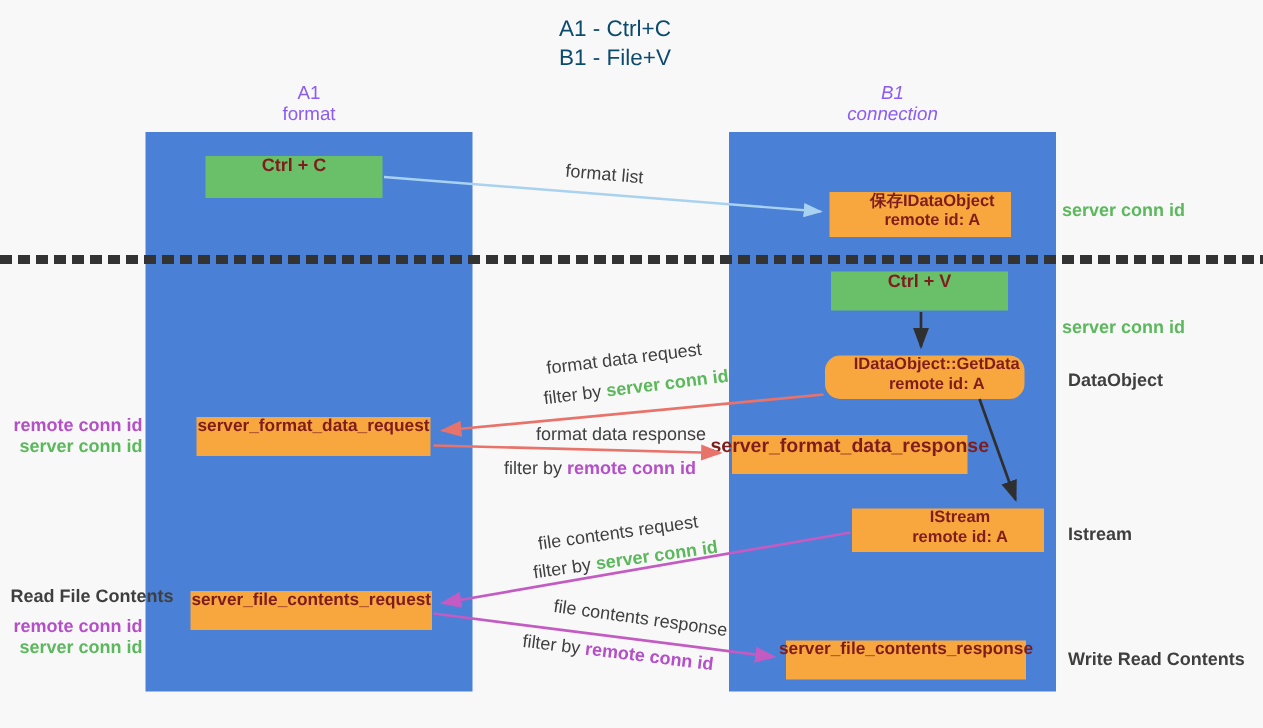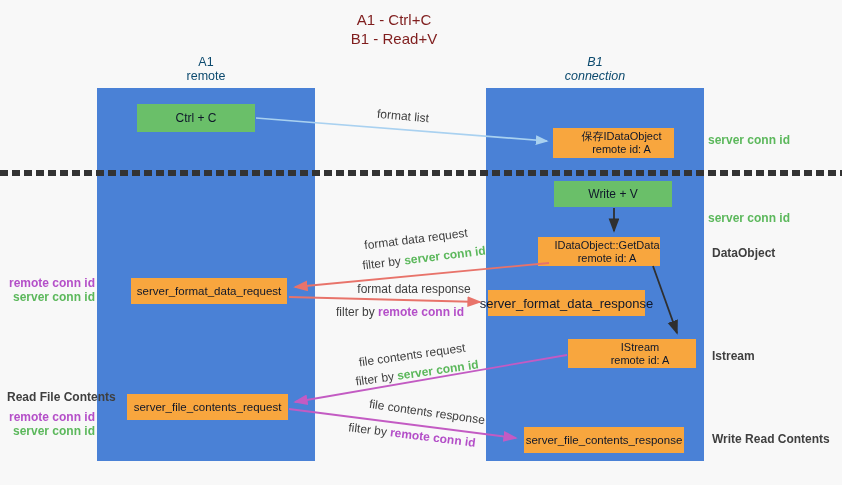--- a/index.html
+++ b/index.html
@@ -1,36 +1,36 @@
 <!DOCTYPE html>
 <html><head>
 <meta charset="utf-8">
 <style>
   html,body{margin:0;padding:0;}
   body{background:#f8f8f8;font-family:"Liberation Sans","DejaVu Sans",sans-serif;}
   .stage{position:relative;width:842px;height:485px;background:#f8f8f8;overflow:hidden;color:#3f3f3f;}
 
-  .title{position:absolute;left:284px;top:10px;width:220px;text-align:center;
-         font-size:15px;color:#7f1d1d;line-height:19px;}
+  .title{position:absolute;left:300px;top:10px;width:220px;text-align:center;
+         font-size:15px;color:#0c4a6e;line-height:19px;}
 
   .lane-header{position:absolute;top:55px;width:218px;text-align:center;
-               font-size:12.5px;color:#0c4a6e;line-height:14px;}
+               font-size:12.5px;color:#8b5cf6;line-height:14px;}
   .lane-header.left{left:97px;}
   .lane-header.right{left:486px;font-style:italic;}
 
   .lane{position:absolute;top:88px;width:218px;height:373px;background:#4a81d6;}
   .lane.left{left:97px;}
   .lane.right{left:486px;}
 
   .dotted-line{position:absolute;left:0;top:170px;width:842px;height:6px;
                background:repeating-linear-gradient(90deg,#333 0 8px,transparent 8px 12px);}
 
   .node{position:absolute;display:flex;flex-direction:column;align-items:center;
-        justify-content:center;color:#0f172a;text-align:center;box-sizing:border-box;
-        font-size:12px;line-height:13px;}
+        justify-content:flex-start;color:#7f1d1d;text-align:center;box-sizing:border-box;
+        font-size:12px;line-height:13px;font-weight:bold;}
   .node.green{background:#6abf69;}
   .node.orange{background:#f8a63e;}
   .node.two-line{font-size:11px;line-height:13px;padding-left:16px;}
 
   .flow-label{position:absolute;font-size:12px;color:#3f3f3f;white-space:nowrap;}
   .green-txt{color:#5cb85c;font-weight:bold;}
   .purple-txt{color:#b44fc8;font-weight:bold;}
 
   .side-label{position:absolute;font-size:12px;white-space:nowrap;}
   .side-label.gray{color:#3f3f3f;font-weight:bold;}
@@ -39,26 +39,26 @@
 
   svg.arrows{position:absolute;left:0;top:0;pointer-events:none;}
 </style>
 </head>
 <body>
 
 <div class="stage">
 
   <div class="title">
     <div>A1 - Ctrl+C</div>
-    <div>B1 - Read+V</div>
+    <div>B1 - File+V</div>
   </div>
 
   <div class="lane-header left">
     <div>A1</div>
-    <div>remote</div>
+    <div>format</div>
   </div>
   <div class="lane-header right">
     <div>B1</div>
     <div>connection</div>
   </div>
 
   <div class="lane left"></div>
   <div class="lane right"></div>
 
   <div class="dotted-line"></div>
@@ -66,24 +66,24 @@
   <div class="node green" style="left:137px;top:104px;width:118px;height:28px;">
     <span>Ctrl + C</span>
   </div>
 
   <div class="node orange two-line" style="left:553px;top:128px;width:121px;height:30px;">
     <span>保存IDataObject</span>
     <span>remote id: A</span>
   </div>
 
   <div class="node green" style="left:554px;top:181px;width:118px;height:26px;">
-    <span>Write + V</span>
+    <span>Ctrl + V</span>
   </div>
 
-  <div class="node orange two-line" style="left:538px;top:237px;width:122px;height:29px;">
+  <div class="node orange two-line" style="left:550px;top:237px;width:133px;height:29px;border-radius:10px;">
     <span>IDataObject::GetData</span>
     <span>remote id: A</span>
   </div>
 
   <div class="node orange" style="left:131px;top:278px;width:156px;height:26px;font-size:11.5px;">
     <span>server_format_data_request</span>
   </div>
 
   <div class="node orange" style="left:488px;top:290px;width:157px;height:26px;font-size:13px;">
     <span>server_format_data_response</span>

